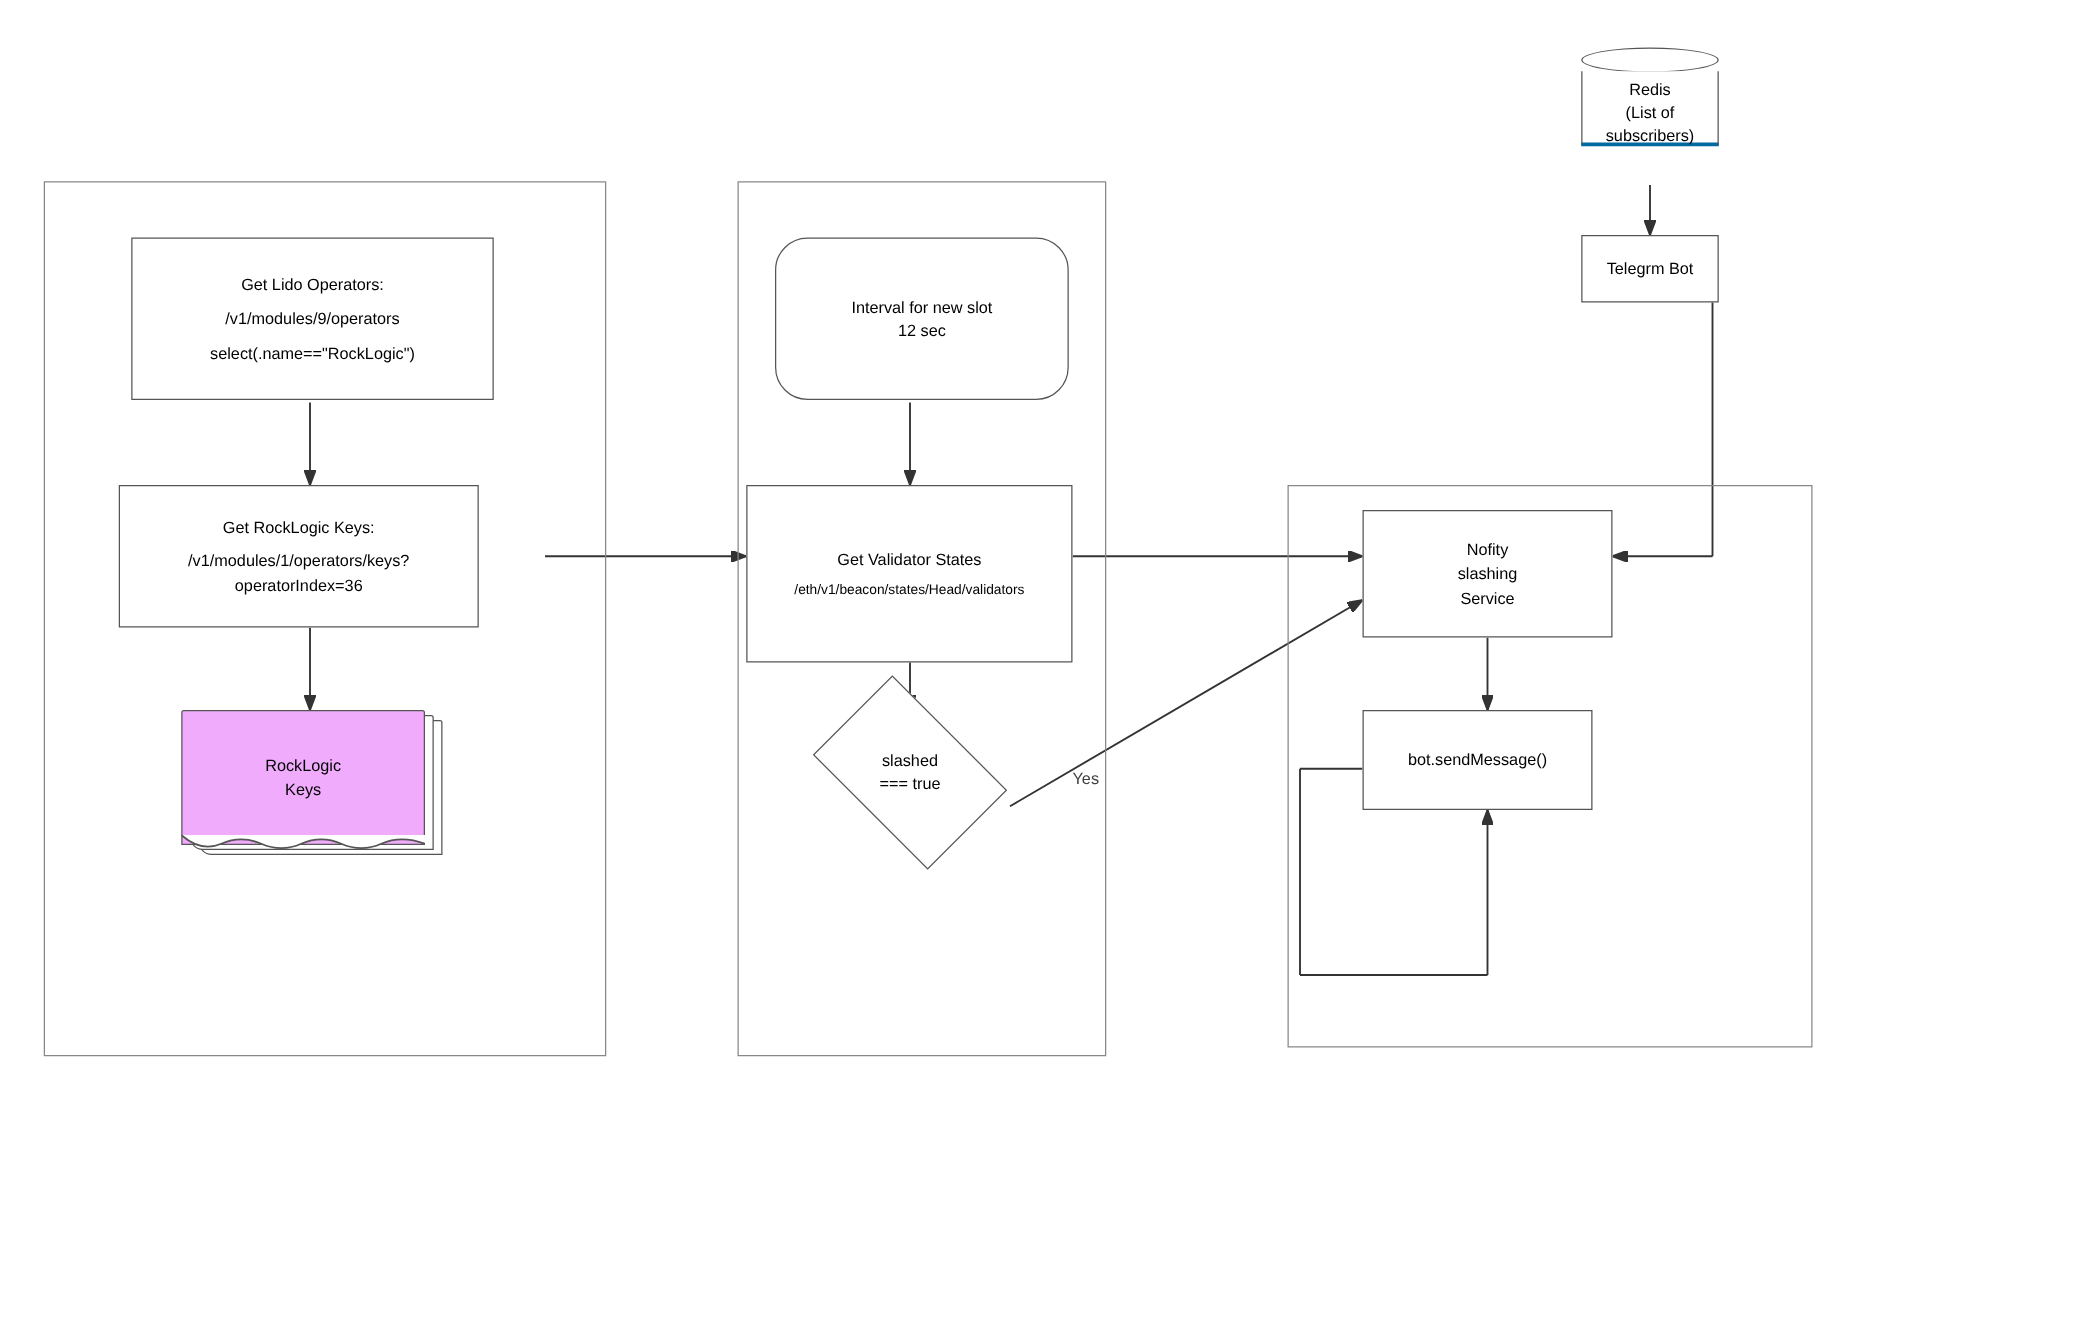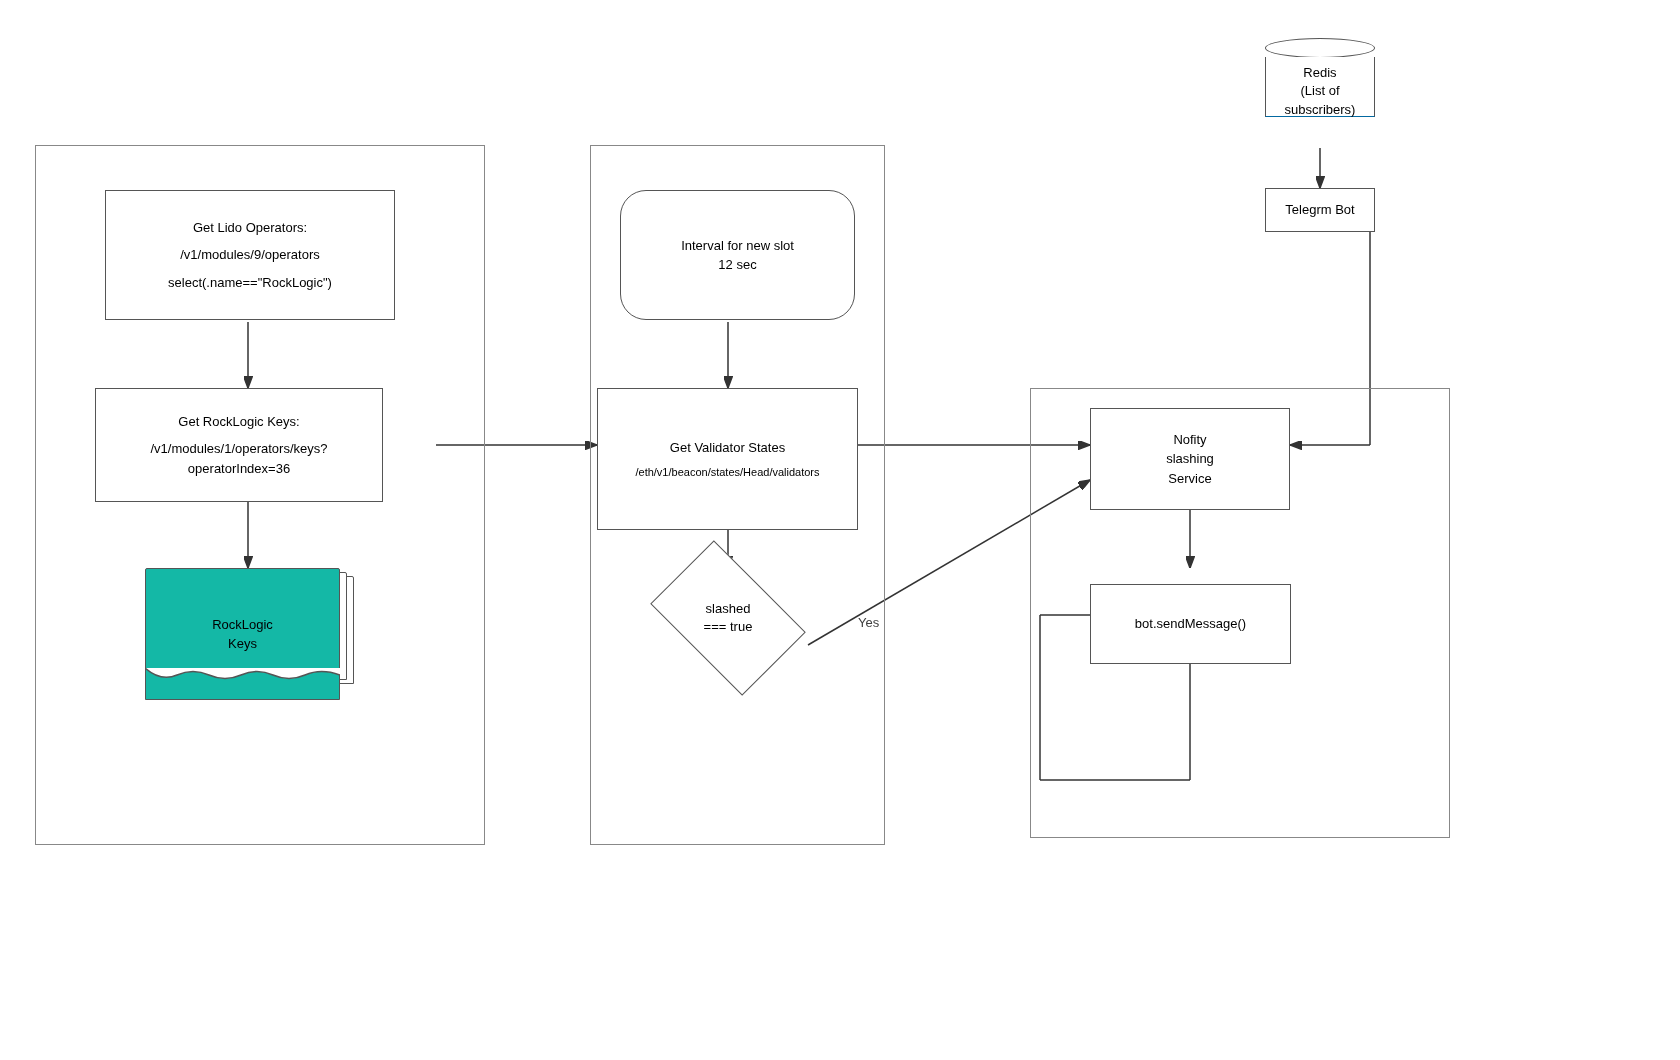--- a/index.html
+++ b/index.html
@@ -68,21 +68,21 @@
       position: absolute;
       display: flex;
       flex-direction: column;
       align-items: center;
     }
     .cylinder-body {
       width: 110px;
       height: 60px;
       border-left: 1px solid #555;
       border-right: 1px solid #555;
-      border-bottom: 1px solid #0369a1;
+      border-bottom: 3px solid #0369a1;
       background: #fff;
       display: flex;
       align-items: center;
       justify-content: center;
       text-align: center;
       line-height: 1.4;
       padding-top: 10px;
     }
     .cylinder-top {
       width: 110px;
@@ -179,21 +179,21 @@
       <div>Get RockLogic Keys:</div>
       <div style="margin-top:8px;">/v1/modules/1/operators/keys?operatorIndex=36</div>
     </div>
   </div>
 
   <div class="doc-stack" style="left:145px; top:568px; width:210px; height:120px;">
 
     <div style="position:absolute; left:14px; top:8px; width:195px; height:108px; border:1px solid #555; background:#fff; border-radius:2px 2px 0 10px;"></div>
     <div style="position:absolute; left:7px; top:4px; width:195px; height:108px; border:1px solid #555; background:#fff; border-radius:2px 2px 0 10px;"></div>
 
-    <div style="position:absolute; left:0; top:0; width:195px; height:132px; border:1px solid #555; background:#14b8a6; border-radius:2px 2px 0 0; display:flex; align-items:center; justify-content:center; text-align:center; line-height:1.5;">
+    <div style="position:absolute; left:0; top:0; width:195px; height:108px; border:1px solid #555; background:#f0abfc; border-radius:2px 2px 0 0; display:flex; align-items:center; justify-content:center; text-align:center; line-height:1.5;">
       <div>
         <div>RockLogic</div>
         <div>Keys</div>
       </div>
     </div>
 
     <svg style="position:absolute; left:0; top:100px; width:195px; height:18px;" viewBox="0 0 195 18">
       <path d="M0,0 Q16,14 32,7 Q48,0 64,7 Q80,14 96,7 Q112,0 128,7 Q144,14 160,7 Q176,0 195,7 L195,0 Z" fill="#fff" stroke="none"></path>
       <path d="M0,0 Q16,14 32,7 Q48,0 64,7 Q80,14 96,7 Q112,0 128,7 Q144,14 160,7 Q176,0 195,7" stroke="#555" stroke-width="1.5" fill="none"></path>
     </svg>
@@ -231,29 +231,29 @@
     <div class="cylinder-top"></div>
     <div class="cylinder-body">
       <div>
         <div>Redis</div>
         <div>(List of</div>
         <div>subscribers)</div>
       </div>
     </div>
   </div>
 
-  <div class="box" style="left:1265px; top:188px; width:110px; height:44px;">
+  <div class="box" style="left:1265px; top:188px; width:110px; height:54px;">
     <div>Telegrm Bot</div>
   </div>
 
   <div class="box" style="left:1090px; top:408px; width:200px; height:102px;align-items:center;">
     <div>
       <div>Nofity</div>
       <div>slashing</div>
       <div>Service</div>
     </div>
   </div>
 
-  <div class="box" style="left:1090px; top:568px; width:201px; height:80px;margin-top:16px;">
+  <div class="box" style="left:1090px; top:568px; width:184px; height:80px;">
     <div>bot.sendMessage()</div>
   </div>
 
 </div>
 
 </body></html>

